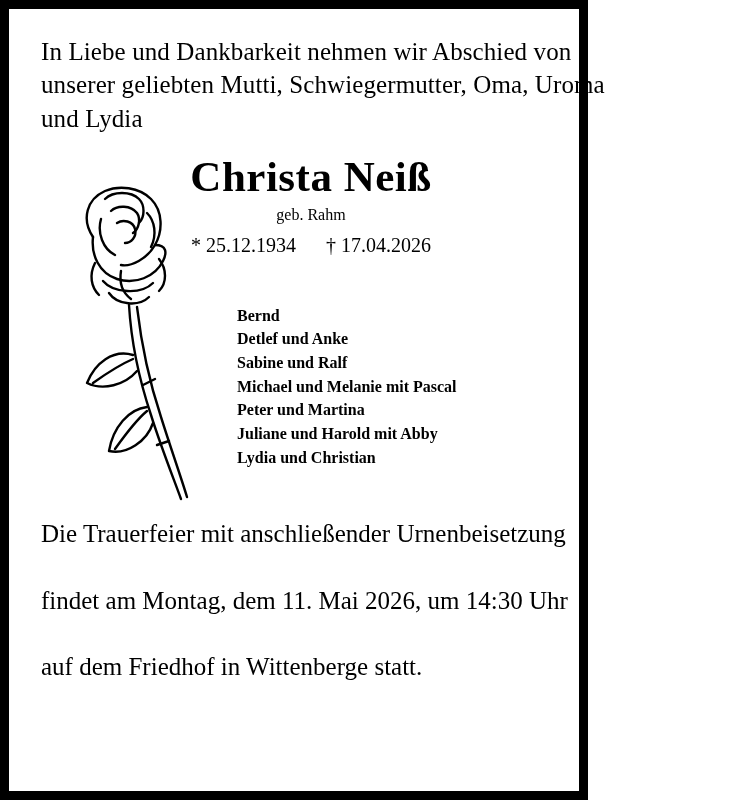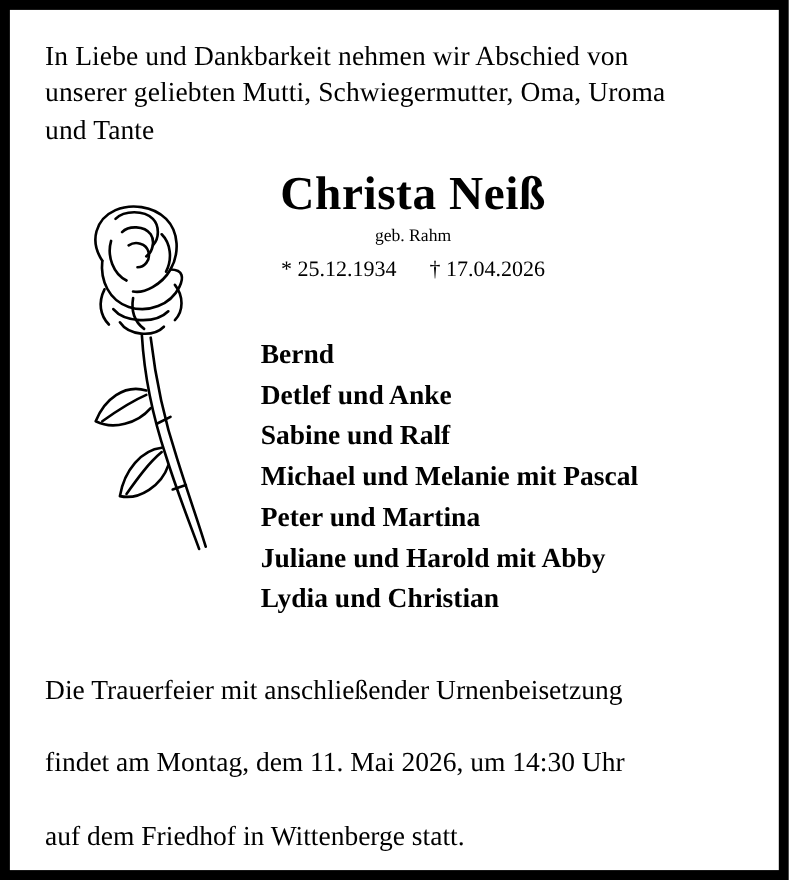--- a/index.html
+++ b/index.html
@@ -10,21 +10,21 @@
   body {
     width: 737px;
     height: 800px;
     font-family: "Liberation Serif", serif;
     color: #000000;
     overflow: hidden;
   }
   #obituary {
     position: relative;
     box-sizing: border-box;
-    width: 717px;
+    width: 588px;
     height: 800px;
     background: #ffffff;
     border: 9px solid #000000;
     padding: 26px 30px 20px 32px;
   }
   .intro {
     font-size: 25px;
     line-height: 1.33;
     letter-spacing: 0.1px;
     margin: 0 0 0 0;
@@ -61,21 +61,21 @@
   .mourners {
     margin: 46px 0 0 0;
     padding-left: 196px;
   }
   .mourners-heading {
     font-size: 25px;
     line-height: 1.45;
     margin: 0;
   }
   .mourner {
-    font-size: 25px;
+    font-size: 16px;
     font-weight: bold;
     line-height: 1.48;
     margin: 0;
     white-space: nowrap;
   }
   .closing {
     margin: 48px 0 0 0;
     font-size: 25px;
     line-height: 1.34;
   }
@@ -125,21 +125,21 @@
     <path d="M100 248 C82 250 66 268 62 292 C80 296 100 282 106 264"></path>
     <path d="M100 252 C88 262 78 276 68 290"></path>
 
     <path d="M96 226 L108 220"></path>
     <path d="M110 286 L122 282"></path>
   </svg>
 
   <div class="intro">
     <span class="intro-line">In Liebe und Dankbarkeit nehmen wir Abschied von</span>
     <span class="intro-line">unserer geliebten Mutti, Schwiegermutter, Oma, Uroma</span>
-    <span class="intro-line">und Tante</span>
+    <span class="intro-line">und Lydia</span>
   </div>
 
   <div class="center-block">
     <div class="deceased-name">Christa Neiß</div>
     <div class="maiden-name">geb. Rahm</div>
     <div class="dates">* 25.12.1934      † 17.04.2026</div>
   </div>
 
   <div class="mourners">
     <div class="mourner">Bernd</div>

